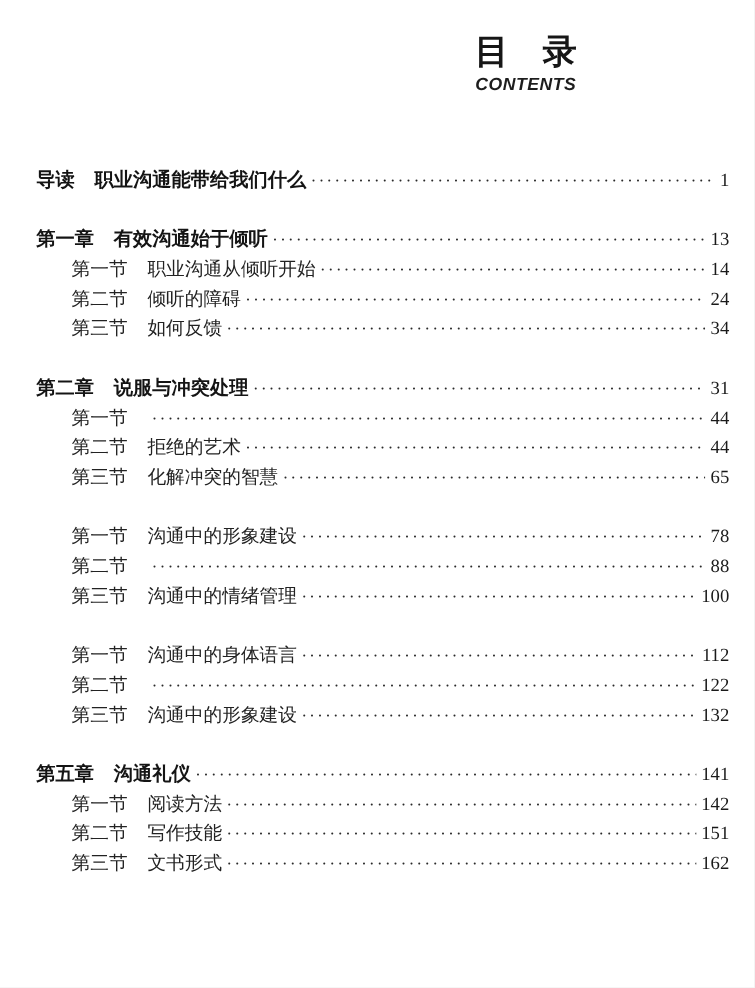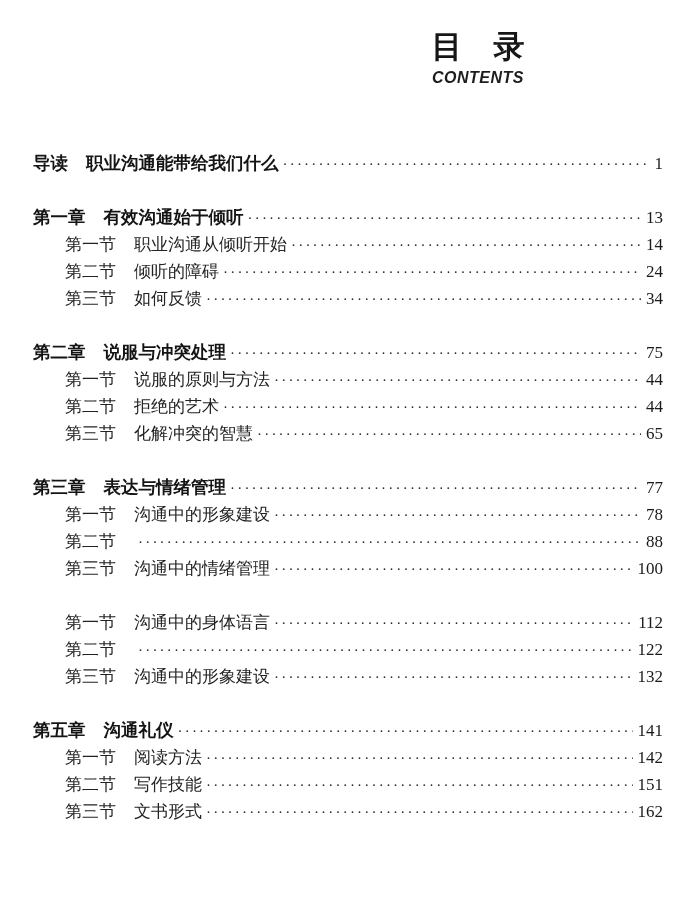--- a/index.html
+++ b/index.html
@@ -134,49 +134,42 @@
         <span class="leader"></span>
         <span class="pg">34</span>
       </div>
     </div>
 
     <div class="group">
       <div class="row bold">
         <span class="lbl">第二章</span>
         <span class="ttl">说服与冲突处理</span>
         <span class="leader"></span>
-        <span class="pg">75</span>
-      </div>
-      <div class="row section">
-        <span class="lbl">第一节</span>
-        <span class="ttl">说服的原则与方法</span>
+        <span class="pg">31</span>
+      </div>
+      <div class="row section">
+        <span class="lbl">第一节</span>
         <span class="leader"></span>
         <span class="pg">44</span>
       </div>
       <div class="row section">
         <span class="lbl">第二节</span>
         <span class="ttl">拒绝的艺术</span>
         <span class="leader"></span>
         <span class="pg">44</span>
       </div>
       <div class="row section">
         <span class="lbl">第三节</span>
         <span class="ttl">化解冲突的智慧</span>
         <span class="leader"></span>
         <span class="pg">65</span>
       </div>
     </div>
 
     <div class="group">
-      <div class="row bold">
-        <span class="lbl">第三章</span>
-        <span class="ttl">表达与情绪管理</span>
-        <span class="leader"></span>
-        <span class="pg">77</span>
-      </div>
       <div class="row section">
         <span class="lbl">第一节</span>
         <span class="ttl">沟通中的形象建设</span>
         <span class="leader"></span>
         <span class="pg">78</span>
       </div>
       <div class="row section">
         <span class="lbl">第二节</span>
         <span class="leader"></span>
         <span class="pg">88</span>

